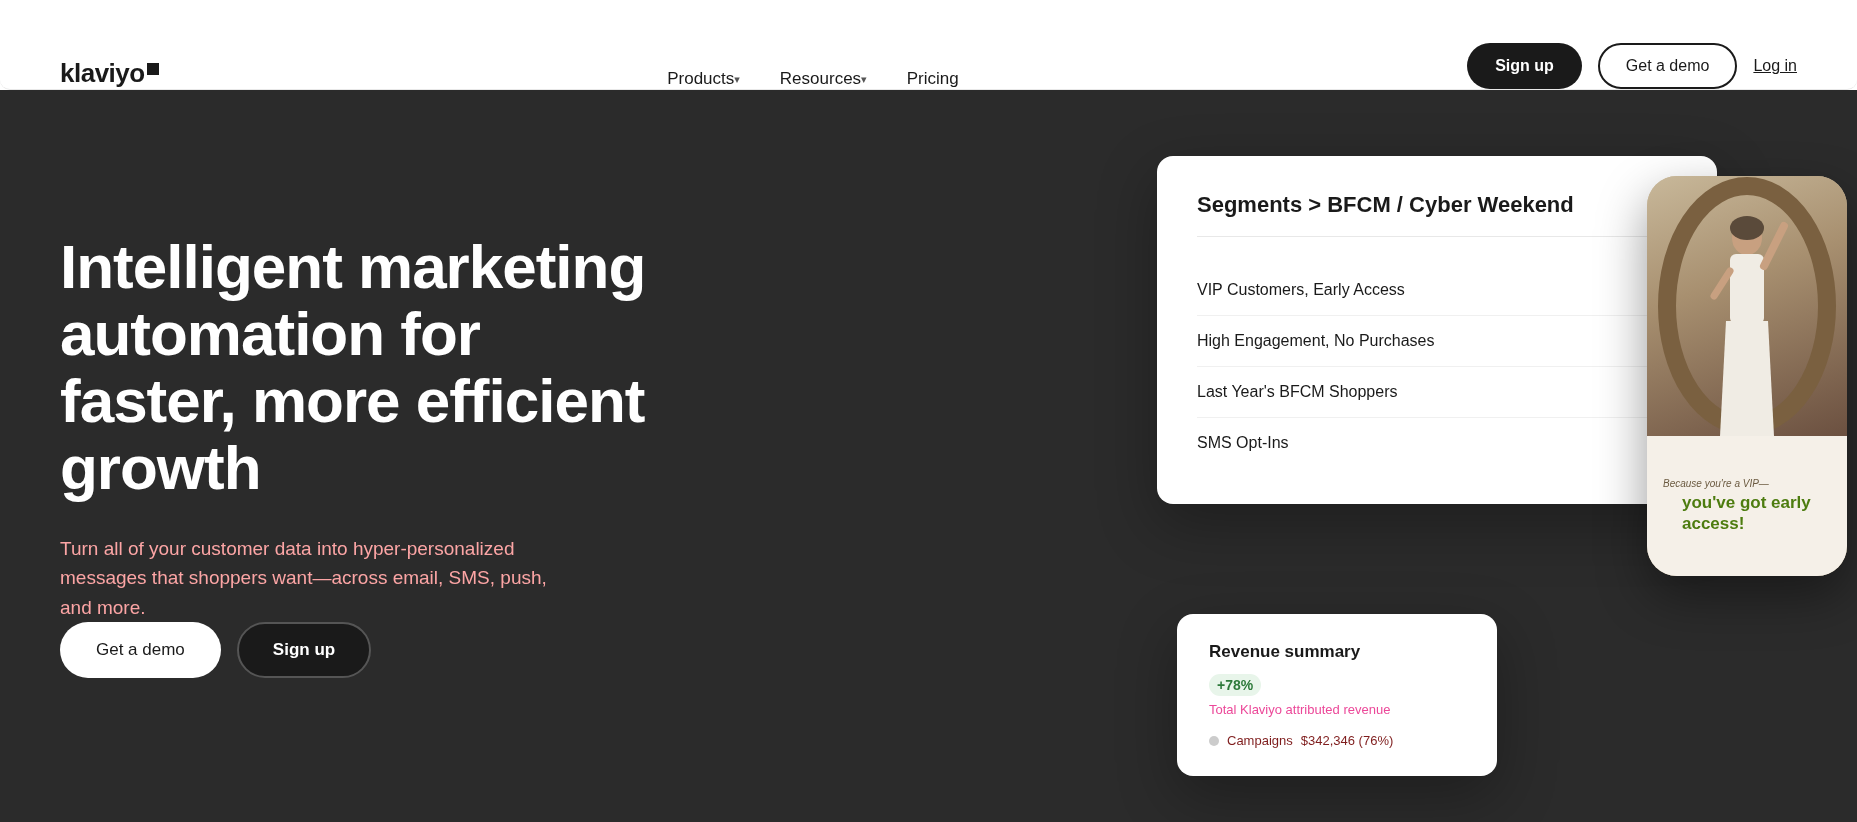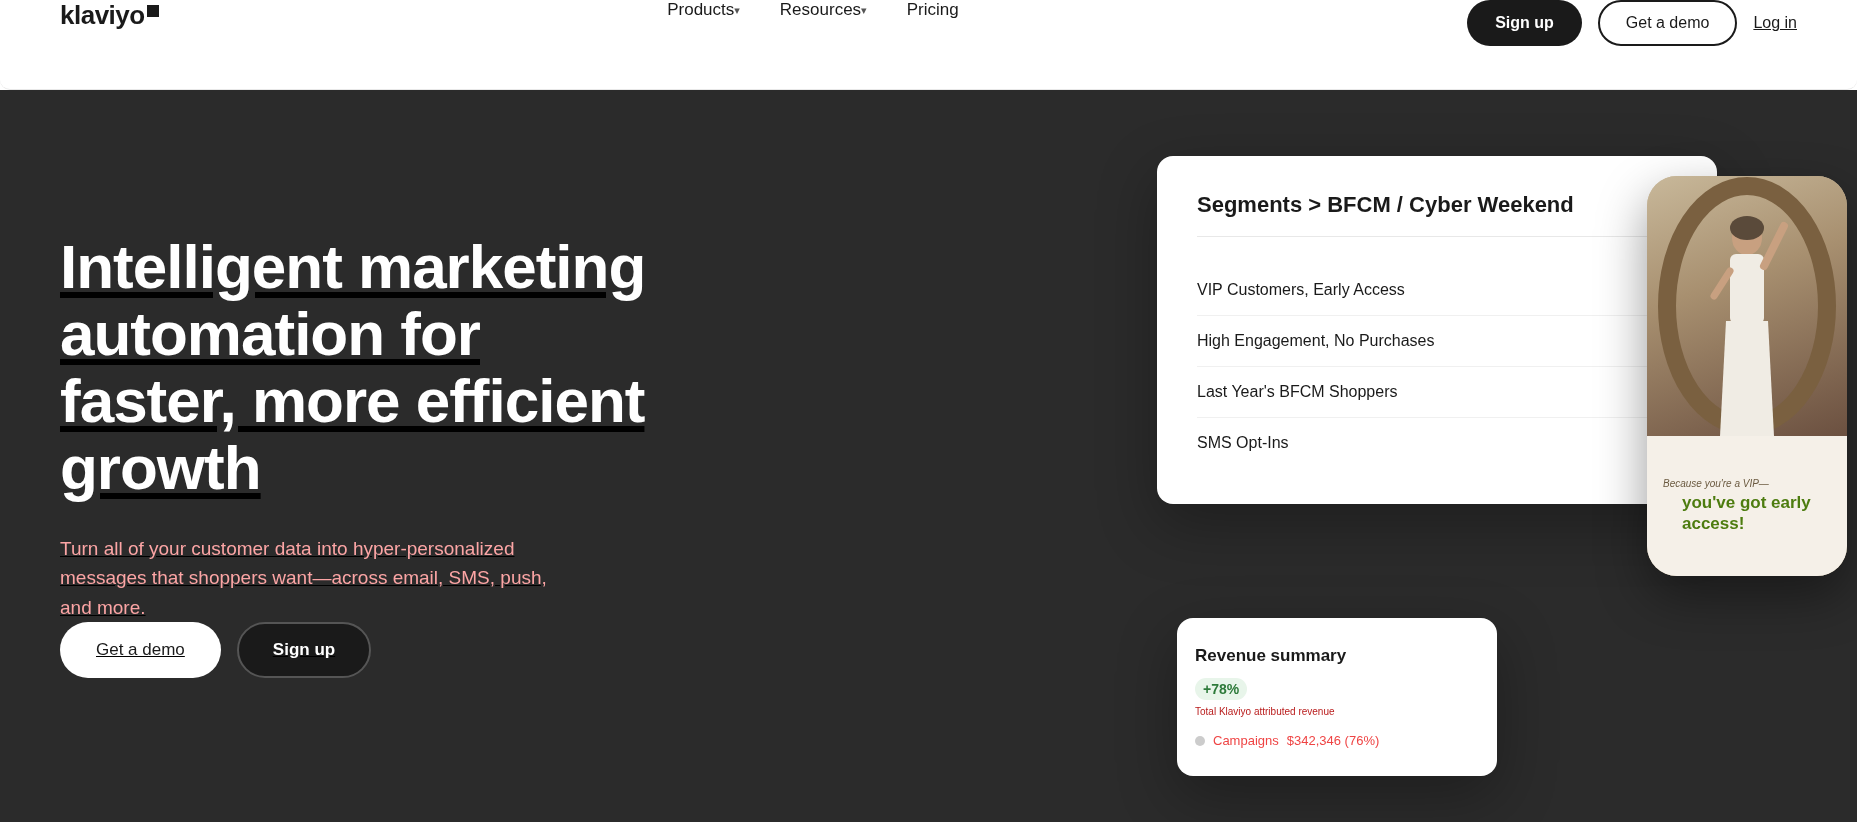--- a/index.html
+++ b/index.html
@@ -1,21 +1,21 @@
 <!DOCTYPE html>
 <html><head>
   <meta charset="utf-8">
   <style>
     * { margin: 0; padding: 0; box-sizing: border-box; }
     body { font-family: -apple-system, BlinkMacSystemFont, 'Segoe UI', Helvetica, Arial, sans-serif; overflow-x: hidden; }
 
     
     .navbar {
       display: flex;
-      align-items: flex-start;
+      align-items: flex-end;
       justify-content: space-between;
       padding: 0 60px;
       height: 90px;
       background: #ffffff;
       border-bottom: 1px solid #e8e8e8;
       position: relative;
       z-index: 10;
       border-radius: 10px;
     }
     .nav-logo {
@@ -97,21 +97,20 @@
       display: flex;
       align-items: center;
       position: relative;
       padding: 60px 60px 60px 60px;
       overflow: hidden;
     }
     .hero-left {
       max-width: 600px;
       z-index: 2;
       flex-shrink: 0;
-      text-decoration: underline;
     }
     .hero-headline {
       font-size: 62px;
       font-weight: 700;
       color: #ffffff;
       line-height: 1.08;
       margin-bottom: 32px;
       letter-spacing: -1px;
     }
     .hero-subtext {
@@ -184,21 +183,21 @@
     .segment-item:last-child { border-bottom: none; }
 
     
     .revenue-card {
       position: absolute;
       left: 20px;
       bottom: 0;
       width: 320px;
       background: #ffffff;
       border-radius: 16px;
-      padding: 28px 18px;
+      padding: 28px 32px;
       box-shadow: 0 20px 60px rgba(0,0,0,0.3);
       z-index: 4;
     }
     .revenue-title {
       font-size: 17px;
       font-weight: 600;
       color: #1a1a1a;
       margin-bottom: 12px;
     }
     .revenue-amount {
@@ -215,30 +214,30 @@
     }
     .revenue-badge {
       font-size: 14px;
       font-weight: 600;
       color: #2d7a3a;
       background: #e8f5ea;
       padding: 3px 8px;
       border-radius: 12px;
     }
     .revenue-label {
-      font-size: 10px;
-      color: #b91c1c;
+      font-size: 13px;
+      color: #ec4899;
       margin-bottom: 16px;
     }
     .revenue-row {
       display: flex;
       align-items: center;
       gap: 8px;
       font-size: 13px;
-      color: #ef4444;
+      color: #7f1d1d;
     }
     .revenue-dot {
       width: 10px;
       height: 10px;
       border-radius: 50%;
       background: #ccc;
       flex-shrink: 0;
     }
 
     

